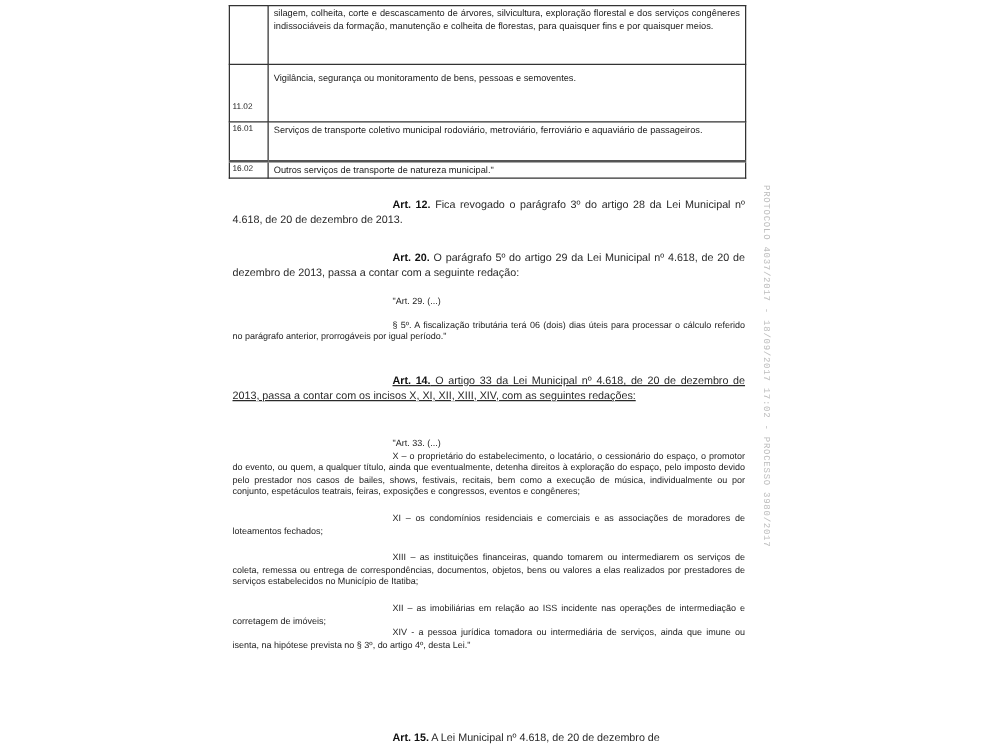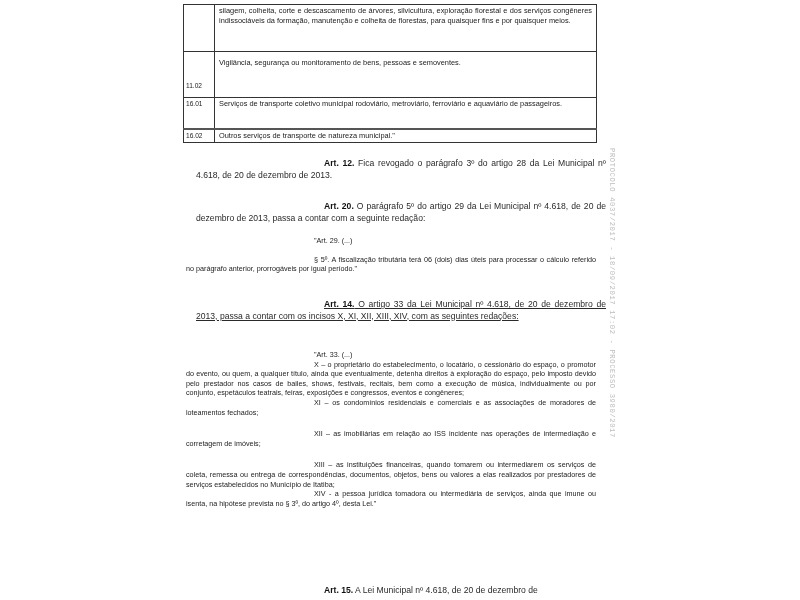--- a/index.html
+++ b/index.html
@@ -32,21 +32,21 @@
   .row-0 td { height: 44px; }
   .row-0 td.code { vertical-align: top; }
   .row-1 td { height: 38px; vertical-align: middle; }
   .row-1 td.code { vertical-align: bottom; padding-bottom: 6px; }
   .row-1 td.desc { vertical-align: top; padding-top: 6px; }
   .row-2 td { height: 28px; }
   .row-3 td { height: 8px; border-top: 2.5px solid #555; margin-top: 41px; }
 
   
   .para {
-    position: absolute; left: 196px; width: 410px;
+    position: absolute; left: 186px; width: 410px;
     font-size: 8.6px; line-height: 11.5px; text-align: justify;
     color: #2a2a2a;
   }
   .para .indent { display: inline-block; width: 128px; }
   .para .art { font-weight: bold; color: #111; }
   .quote {
     position: absolute; left: 186px; width: 410px;
     font-size: 7.2px; line-height: 9.6px; text-align: justify;
     color: #222;
   }
@@ -108,28 +108,28 @@
   </div>
 
   <div class="para" style="top:299px;text-decoration:underline;">
     <span class="indent"></span><span class="art">Art. 14.</span><span> O artigo 33 da Lei Municipal nº 4.618, de 20 de dezembro de 2013, passa a contar com os incisos X, XI, XII, XIII, XIV, com as seguintes redações:</span>
   </div>
   <div class="quote" style="top:350px;">
     <span class="head">"Art. 33. (...)</span>
     <div>
       <span class="indent"></span><span>X – o proprietário do estabelecimento, o locatário, o</span><span> cessionário do espaço, o promotor do evento, ou quem, a qualquer título, ainda que eventualmente, detenha direitos à exploração do espaço, pelo imposto devido pelo prestador nos casos de bailes, shows, festivais, recitais, bem como a execução de música, individualmente ou por conjunto, espetáculos teatrais, feiras, exposições e congressos, eventos e congêneres;</span>
     </div>
-    <div style="">
+    <div style="margin-top:12px;">
       <span class="indent"></span><span>XI – os condomínios residenciais e comerciais e as</span><span> associações de moradores de loteamentos fechados;</span>
     </div>
     <div style="margin-top:12px;">
-      <span class="indent"></span><span>XII – as imobiliárias em relação ao ISS incidente nas operações</span><span> de intermediação e corretagem de imóveis;</span>
+      <span class="indent"></span><span>XIII – as instituições financeiras, quando tomarem ou</span><span> intermediarem os serviços de coleta, remessa ou entrega de correspondências, documentos, objetos, bens ou valores a elas realizados por prestadores de serviços estabelecidos no Município de Itatiba;</span>
     </div>
     <div style="margin-top:12px;">
-      <span class="indent"></span><span>XIII – as instituições financeiras, quando tomarem ou</span><span> intermediarem os serviços de coleta, remessa ou entrega de correspondências, documentos, objetos, bens ou valores a elas realizados por prestadores de serviços estabelecidos no Município de Itatiba;</span>
+      <span class="indent"></span><span>XII – as imobiliárias em relação ao ISS incidente nas operações</span><span> de intermediação e corretagem de imóveis;</span>
     </div>
     <div style="margin-top:0;">
       <span class="indent"></span><span>XIV - a pessoa jurídica tomadora ou intermediária de serviços,</span><span> ainda que imune ou isenta, na hipótese prevista no § 3º, do artigo 4º, desta Lei."</span>
     </div>
   </div>
 
   <div class="para" style="top:585px;">
     <span class="indent"></span><span class="art">Art. 15.</span><span> A Lei Municipal nº 4.618, de 20 de dezembro de</span>
   </div>
 

